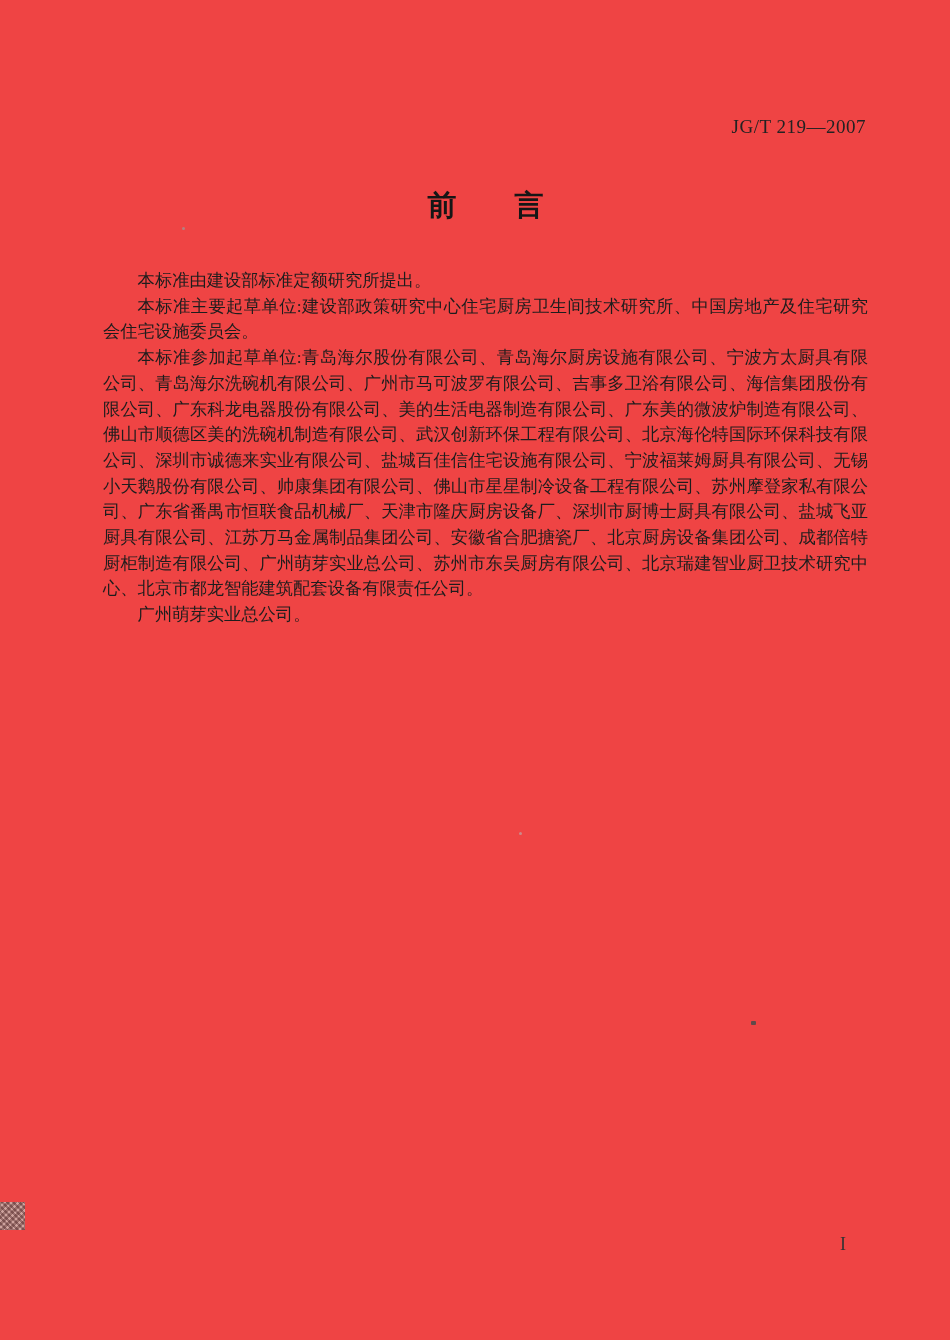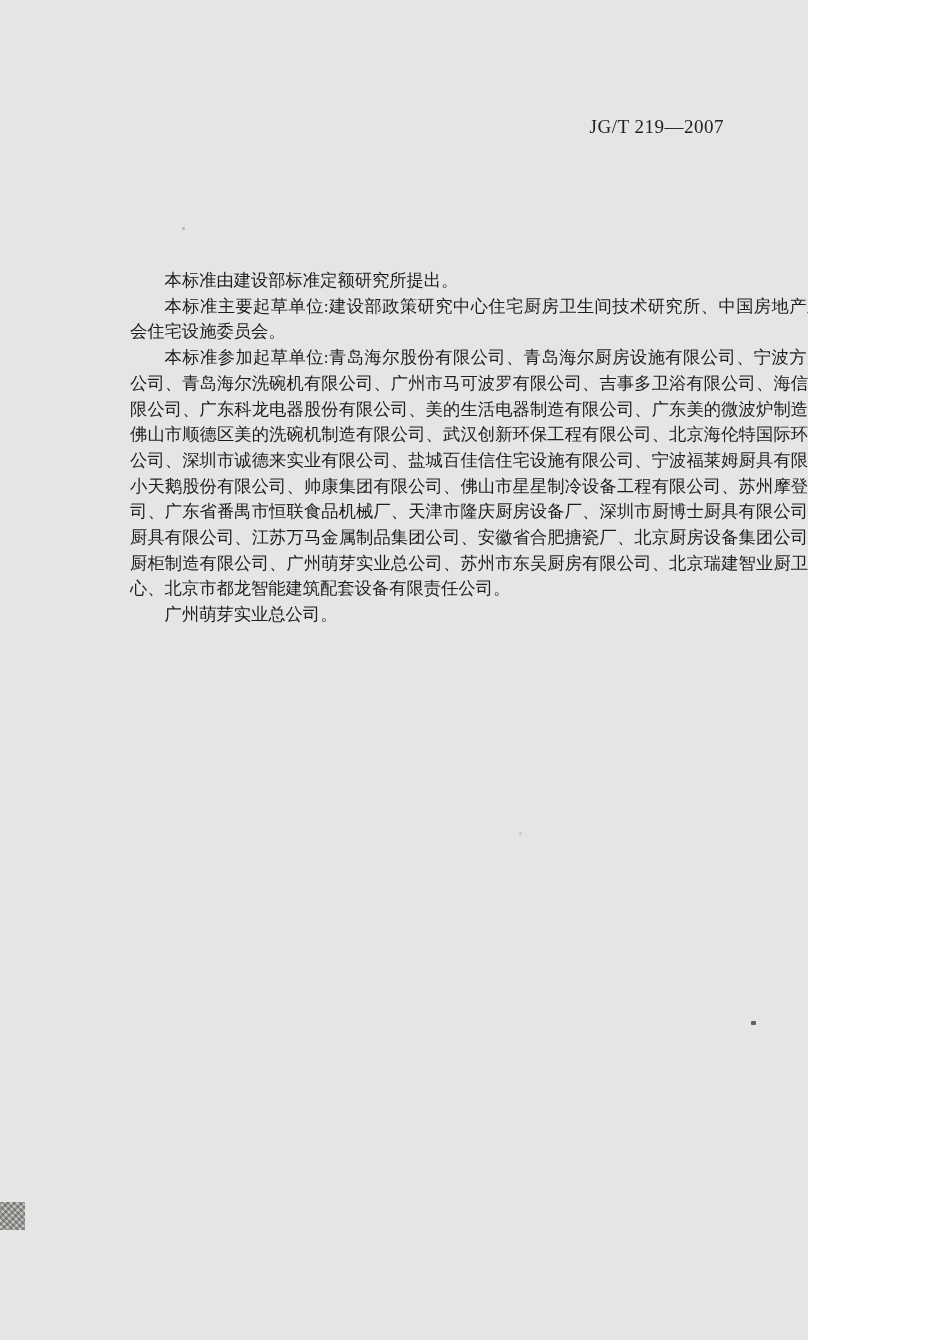--- a/index.html
+++ b/index.html
@@ -2,23 +2,23 @@
 <html><head>
 <meta charset="utf-8">
 <style>
   html, body {
     margin: 0;
     padding: 0;
     background: #ffffff;
   }
   .page {
     position: relative;
-    width: 808px;
+    width: 950px;
     height: 1340px;
-    background: #e5e5e5;
+    background: #ef4444;
     overflow: hidden;
     font-family: "Liberation Serif", "DejaVu Serif", serif;
     color: #1e1e1e;
   }
   .header-code {
     position: absolute;
     top: 116px;
     right: 84px;
     font-size: 19px;
     letter-spacing: 0.5px;
@@ -39,21 +39,20 @@
   }
   .body-text {
     position: absolute;
     top: 268px;
     left: 103px;
     width: 765px;
     font-size: 17.3px;
     line-height: 25.7px;
     text-align: justify;
     color: #1d1d1d;
-    margin-left: 27px;
   }
   .body-text p {
     margin: 0;
     text-indent: 2em;
   }
   .page-number {
     position: absolute;
     left: 840px;
     top: 1234px;
     font-size: 18px;
@@ -102,20 +101,21 @@
     opacity: 0.6;
   }
 </style>
 </head>
 <body>
 
 <div class="page">
 
   <div class="header-code">JG/T 219—2007</div>
 
+  <h1 class="doc-title">前　　言</h1>
 
   <div class="body-text">
     <p>本标准由建设部标准定额研究所提出。</p>
     <p>本标准主要起草单位:建设部政策研究中心住宅厨房卫生间技术研究所、中国房地产及住宅研究会住宅设施委员会。</p>
     <p>本标准参加起草单位:青岛海尔股份有限公司、青岛海尔厨房设施有限公司、宁波方太厨具有限公司、青岛海尔洗碗机有限公司、广州市马可波罗有限公司、吉事多卫浴有限公司、海信集团股份有限公司、广东科龙电器股份有限公司、美的生活电器制造有限公司、广东美的微波炉制造有限公司、佛山市顺德区美的洗碗机制造有限公司、武汉创新环保工程有限公司、北京海伦特国际环保科技有限公司、深圳市诚德来实业有限公司、盐城百佳信住宅设施有限公司、宁波福莱姆厨具有限公司、无锡小天鹅股份有限公司、帅康集团有限公司、佛山市星星制冷设备工程有限公司、苏州摩登家私有限公司、广东省番禺市恒联食品机械厂、天津市隆庆厨房设备厂、深圳市厨博士厨具有限公司、盐城飞亚厨具有限公司、江苏万马金属制品集团公司、安徽省合肥搪瓷厂、北京厨房设备集团公司、成都倍特厨柜制造有限公司、广州萌芽实业总公司、苏州市东吴厨房有限公司、北京瑞建智业厨卫技术研究中心、北京市都龙智能建筑配套设备有限责任公司。</p>
     <p>广州萌芽实业总公司。</p>
   </div>
 
   <div class="page-number">I</div>
 

